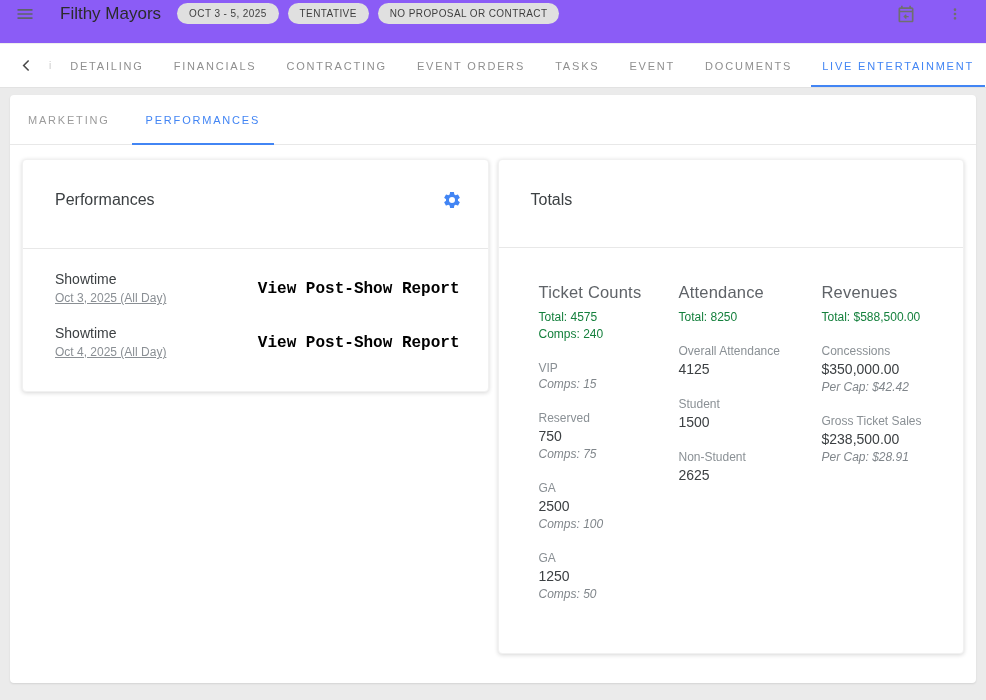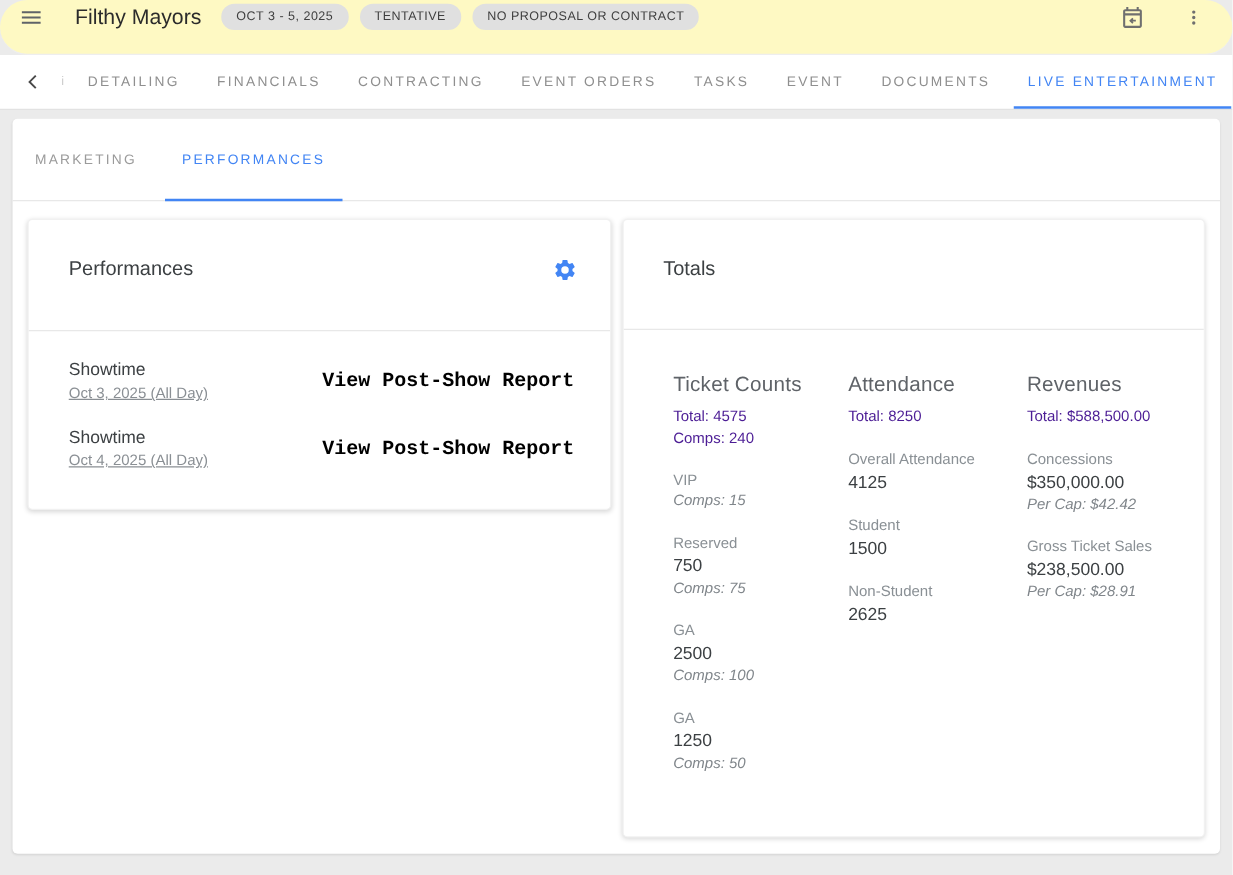--- a/index.html
+++ b/index.html
@@ -7,22 +7,22 @@
   body {
     width:986px; height:700px; overflow:hidden;
     background:#ebebeb;
     font-family:"Liberation Sans","DejaVu Sans",sans-serif;
     -webkit-font-smoothing:antialiased;
   }
   .screen { width:986px; height:700px; overflow:hidden; }
 
   
   .appbar {
-    height:44px; background:#fef9c3; border-bottom:1px solid #eeeeee;
-    display:flex; align-items:center; padding:0 22px 16px 15px;border-radius:22px;
+    height:44px; background:#8b5cf6; border-bottom:1px solid #eeeeee;
+    display:flex; align-items:center; padding:0 22px 16px 15px;
   }
   .burger { width:20px; height:20px; margin-right:25px; cursor:pointer; display:flex; align-items:center; }
   .app-title { font-size:17px; color:#2b2b2b; font-weight:500; margin-right:16px; white-space:nowrap; }
   .badges { display:flex; align-items:center; gap:9px; }
   .badge {
     background:#e0e0e0; color:#3f3f3f; font-size:10px; letter-spacing:.4px;
     padding:5px 12px; border-radius:11px; white-space:nowrap; font-weight:500;
   }
   .appbar-right { margin-left:auto; display:flex; align-items:center; gap:30px; }
   .icon-btn { display:flex; align-items:center; justify-content:center; cursor:pointer; }
@@ -43,21 +43,21 @@
   .tab.active { color:#4285f4; }
   .tab.active::after {
     content:""; position:absolute; left:-9px; right:-9px; bottom:0; height:2px; background:#4285f4;
   }
 
   
   .panel {
     margin:7px 10px 0; background:#fff; border-radius:4px; height:588px;
     box-shadow:0 1px 2px rgba(0,0,0,.10);
   }
-  .subtabs { display:flex; align-items:stretch; height:66px; border-bottom:1px solid #e8e8e8; padding-left:0; }
+  .subtabs { display:flex; align-items:stretch; height:50px; border-bottom:1px solid #e8e8e8; padding-left:0; }
   .subtab {
     display:flex; align-items:center; position:relative; cursor:pointer;
     font-size:11px; letter-spacing:1.8px; color:#9b9b9b; font-weight:500;
     margin:0 4px; padding:0 14px; white-space:nowrap;
   }
   .subtab.active { color:#4285f4; }
   .subtab.active::after {
     content:""; position:absolute; left:0; right:0; bottom:-1px; height:2px; background:#4285f4;
   }
 
@@ -76,21 +76,21 @@
   .perf-row { display:flex; justify-content:space-between; align-items:center; }
   .perf-row + .perf-row { margin-top:17px; }
   .perf-name { font-size:14px; color:#3c4043; line-height:19px; }
   .perf-date { font-size:12px; color:#8a8f94; line-height:18px;text-decoration:underline; }
   .perf-link { font-size:16px; color:#000000; font-weight:600; cursor:pointer; text-decoration:none; white-space:nowrap;font-family:Liberation Mono, monospace; }
 
   
   .totals-cols { display:grid; grid-template-columns:140px 143px auto; padding:34px 16px 50px 40px; align-items:start; }
   .tcol-heading { font-size:16.5px; color:#5f6368; line-height:20px; letter-spacing:.2px; }
   .tcol-summary { margin-top:7px; }
-  .tsum-line { font-size:12px; color:#4c1d95; line-height:17px; }
+  .tsum-line { font-size:12px; color:#15803d; line-height:17px; }
   .tgroup { margin-top:17px; }
   .tgroup-label { font-size:12px; color:#8a9095; line-height:16px; }
   .tgroup-value { font-size:14px; color:#3c4043; line-height:20px; }
   .tgroup-sub { font-size:12px; color:#80868b; line-height:17px;font-style:italic; }
 </style>
 </head>
 <body>
 
 <div class="screen">
 

